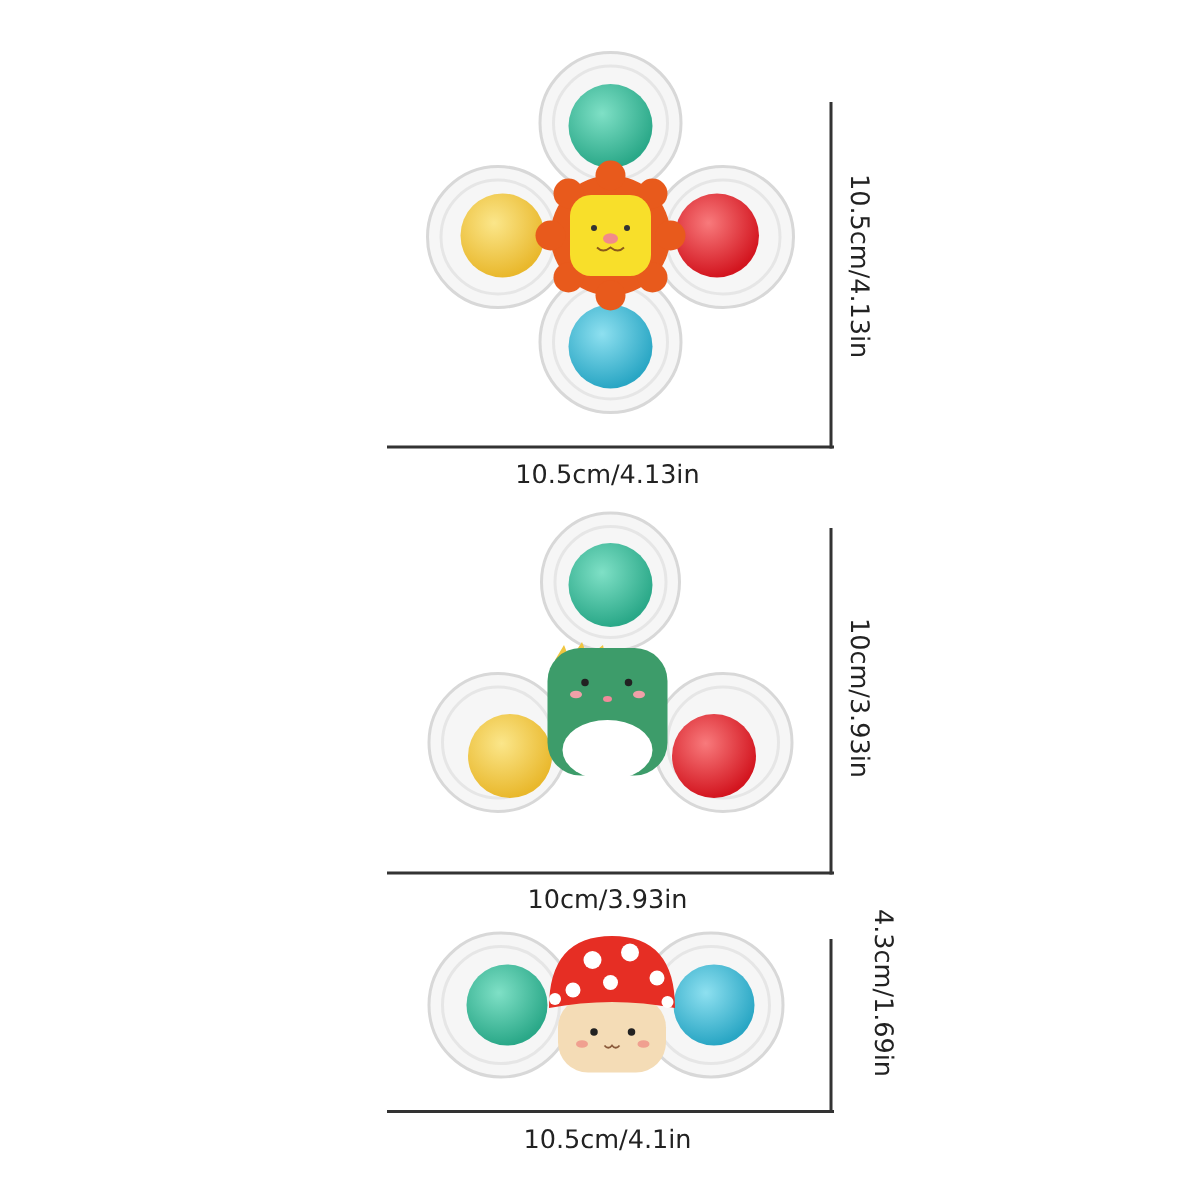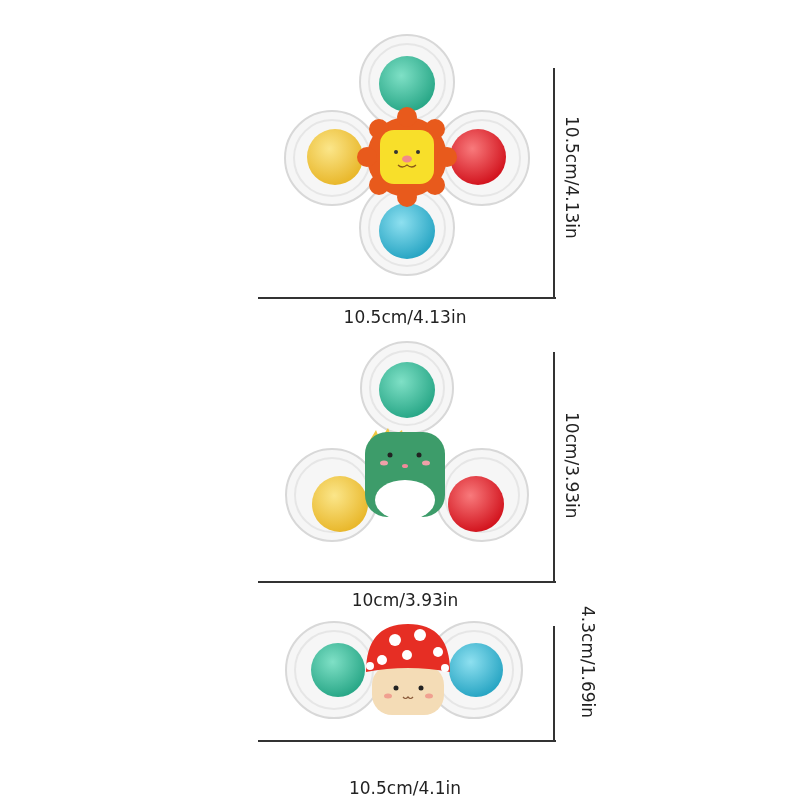--- a/index.html
+++ b/index.html
@@ -136,15 +136,15 @@
       </g>
       <circle cx="396" cy="688" r="2.5" fill="#222"></circle>
         <circle cx="421" cy="688" r="2.5" fill="#222"></circle>
       <ellipse cx="388" cy="696" rx="4" ry="2.5" fill="#f0a090"></ellipse>
       <ellipse cx="429" cy="696" rx="4" ry="2.5" fill="#f0a090"></ellipse>
       <path d="M403 697 q2.5 3 5 0 q2.5 3 5 0" stroke="#8a5a3a" stroke-width="1.2" fill="none"></path>
     </g>
   </svg>
   <div class="hline" style="left:258px;top:740px;width:298px;"></div>
   <div class="vline" style="left:553px;top:626px;height:116px;"></div>
-  <div class="hlabel" style="left:300px;top:750px;width:210px;margin-top:28px;">10.5cm/4.1in</div>
+  <div class="hlabel" style="left:300px;top:750px;width:210px;">10.5cm/4.1in</div>
   <div class="vlabel" style="left:598px;top:606px;">4.3cm/1.69in</div>
 </div>
 
 </body></html>

